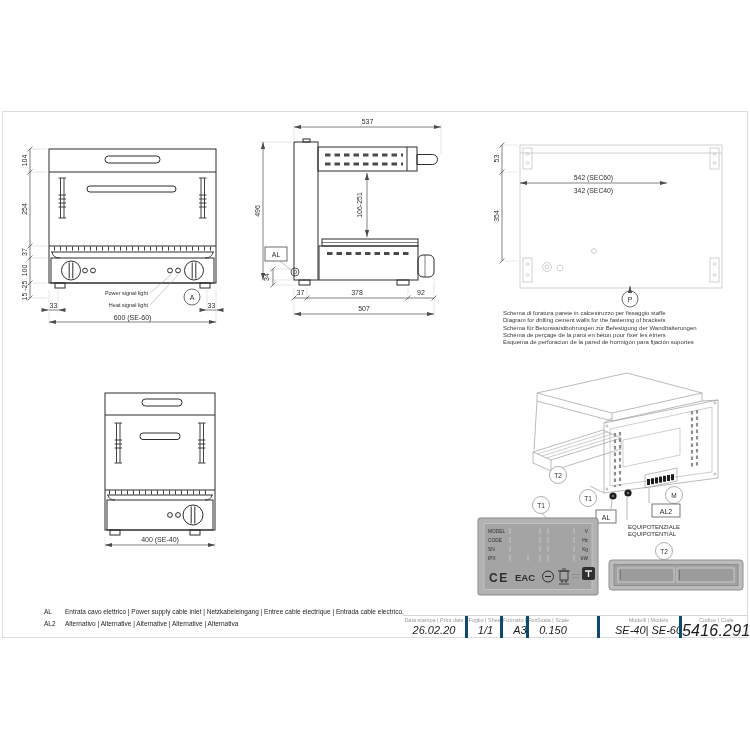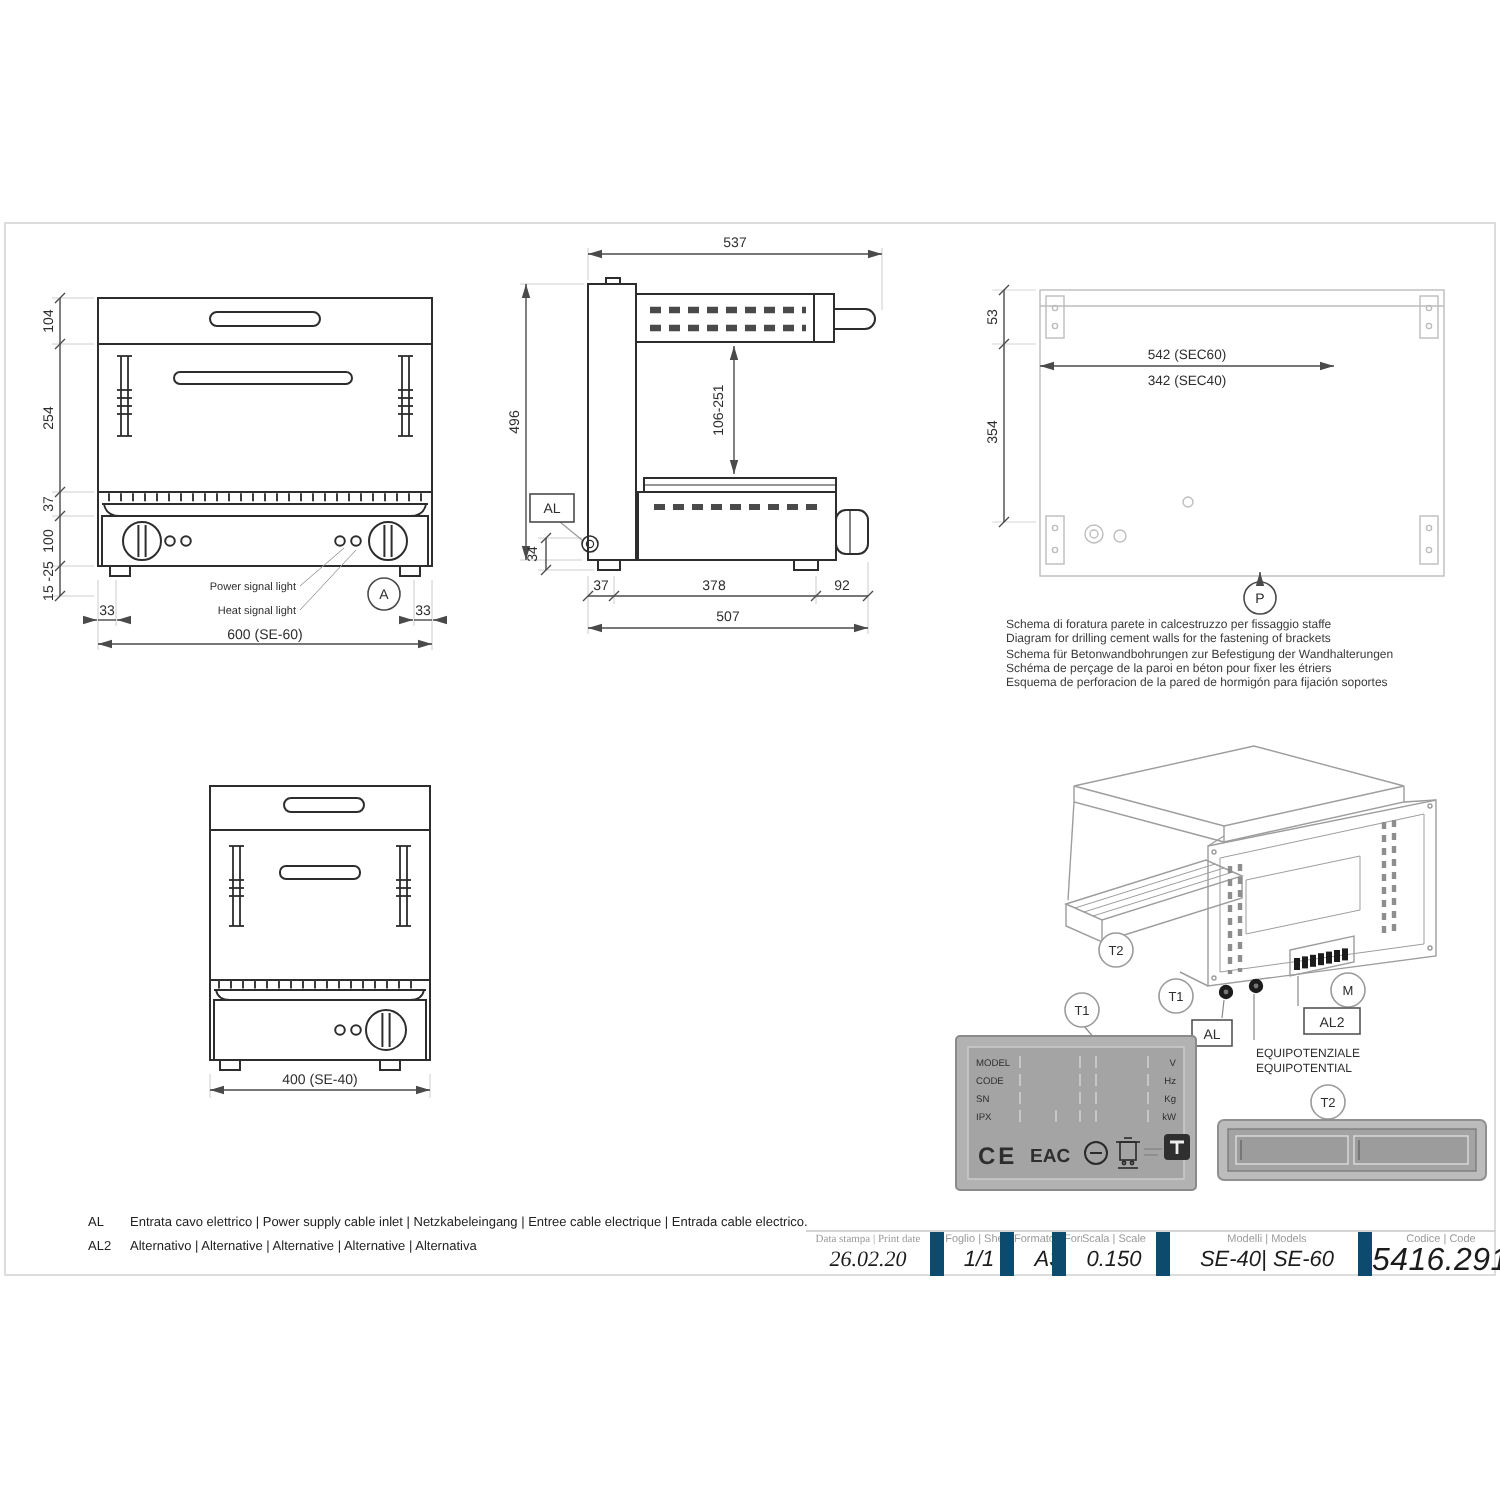--- a/index.html
+++ b/index.html
@@ -6,22 +6,22 @@
   .sheet{position:relative;width:750px;height:750px;background:#fff;overflow:hidden;
          font-family:"Liberation Sans",sans-serif;}
   .frame{position:absolute;left:2px;top:111px;width:744px;height:525px;border:1px solid #dcdcdc;}
   svg.v{position:absolute;overflow:visible;}
   svg text{font-family:"Liberation Sans",sans-serif;fill:#2e2e2e;}
   .drillnote{position:absolute;left:503px;top:310px;font-size:6px;line-height:7.3px;
              color:#3a3a3a;white-space:nowrap;}
   .notes{position:absolute;left:44px;top:606px;font-size:6.5px;color:#222;line-height:12px;white-space:nowrap;}
   .note-key{display:inline-block;width:21px;}
   .titleblock{position:absolute;left:403px;top:615px;width:345px;height:22px;border-top:1px solid #d4d4d4;}
-  .tb-cell{position:absolute;top:0;height:22px;border-left:7px solid #0c4a6e;text-align:center;}
-  .tb-cell.first{border-left:none;font-family:Liberation Serif, serif;}
+  .tb-cell{position:absolute;top:0;height:22px;border-left:3px solid #0c4a6e;text-align:center;}
+  .tb-cell.first{border-left:none;}
   .tb-h{font-size:5.5px;color:#9a9a9a;line-height:7px;margin-top:1px;white-space:nowrap;overflow:hidden;}
   .tb-v{font-size:11px;font-style:italic;color:#1c1c1c;line-height:13px;white-space:nowrap;}
   .tb-cell.code .tb-v{font-size:16px;text-align:right;padding-right:2px;line-height:14px;letter-spacing:.2px;}
 </style>
 </head>
 <body>
 
 <div class="sheet">
   <div class="frame"></div>
 
@@ -433,21 +433,21 @@
       <div class="tb-v">1/1</div>
     </div>
     <div class="tb-cell" style="left:97px;width:34px">
       <div class="tb-h">Formato | Format</div>
       <div class="tb-v">A3</div>
     </div>
     <div class="tb-cell" style="left:123px;width:48px">
       <div class="tb-h">Scala | Scale</div>
       <div class="tb-v">0.150</div>
     </div>
-    <div class="tb-cell" style="left:175px;width:97px">
+    <div class="tb-cell" style="left:194px;width:97px">
       <div class="tb-h">Modelli | Models</div>
       <div class="tb-v">SE-40| SE-60</div>
     </div>
     <div class="tb-cell code" style="left:276px;width:69px">
       <div class="tb-h">Codice | Code</div>
       <div class="tb-v">5416.291.00</div>
     </div>
   </div>
 </div>
 

